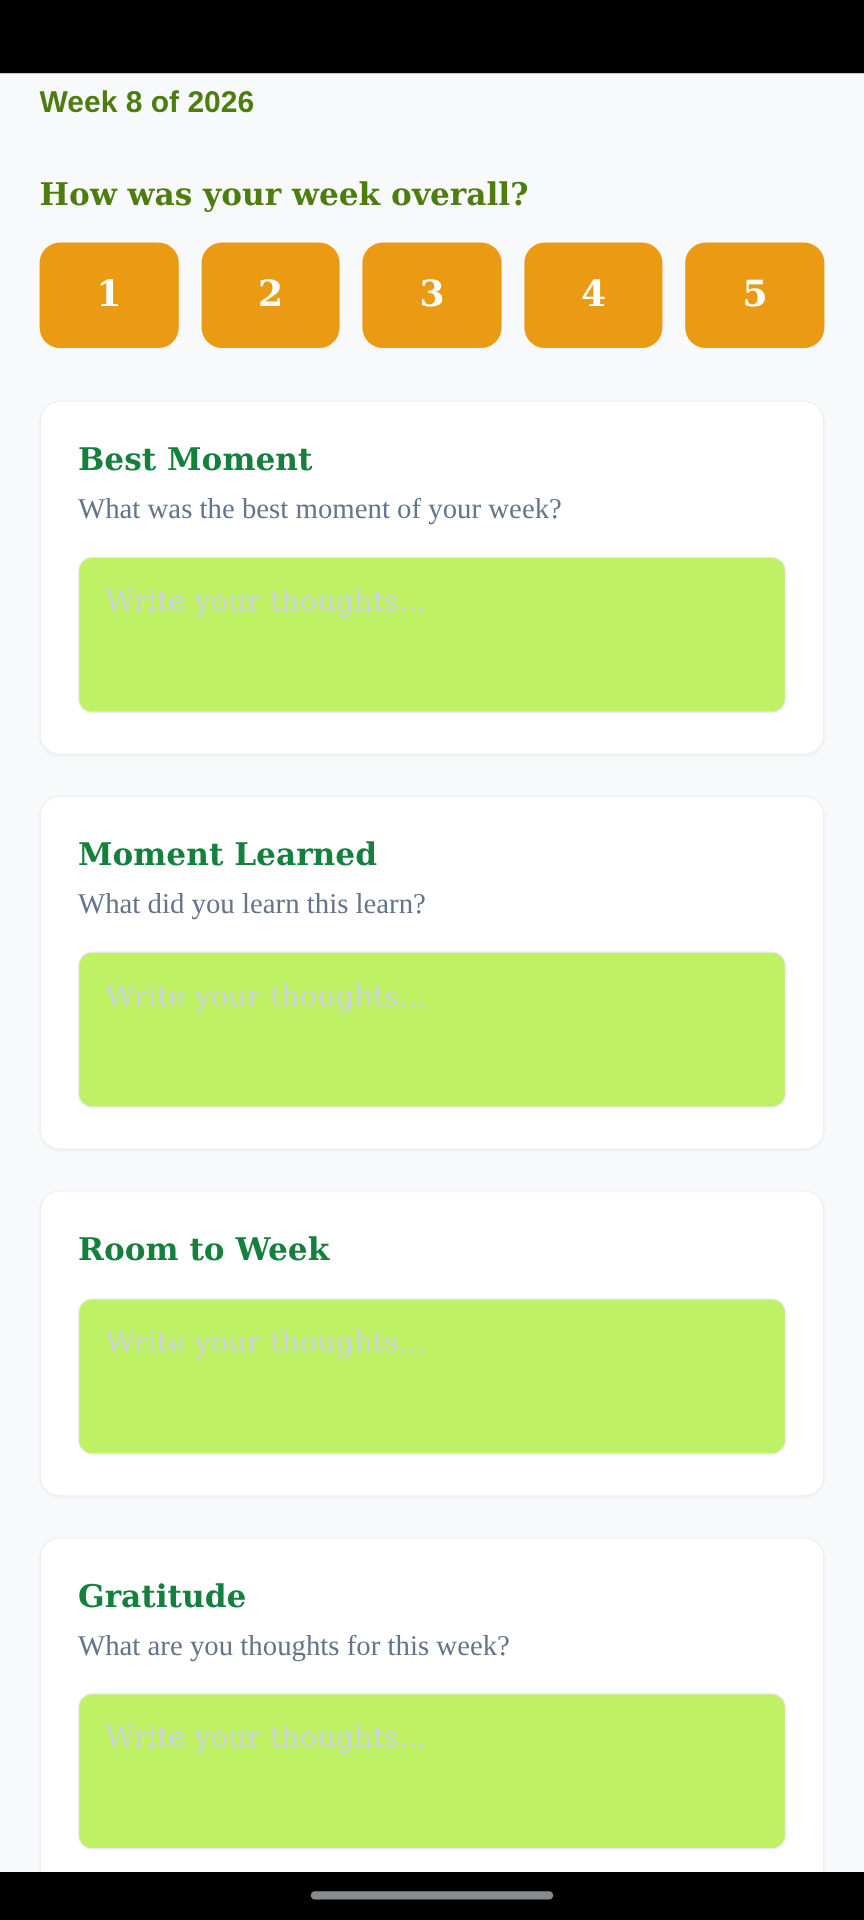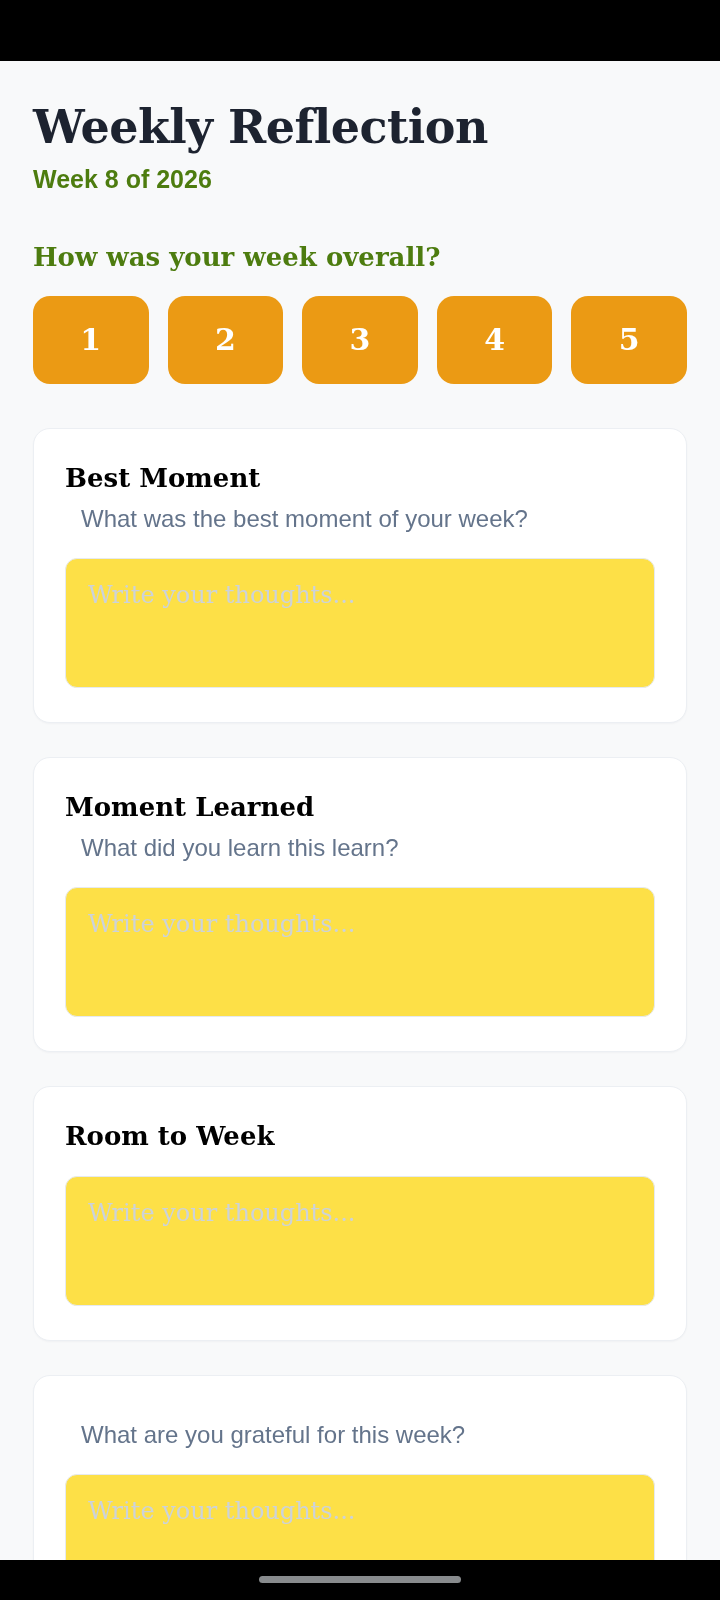--- a/index.html
+++ b/index.html
@@ -136,40 +136,39 @@
     padding: 34px 31px 34px 31px;
     margin-bottom: 34px;
     box-shadow: 0 1px 2px rgba(16, 28, 48, 0.035);
   }
 
   .card-title {
     font-family: "DejaVu Serif", serif;
     font-weight: 700;
     font-size: 26px;
     line-height: 31px;
-    color: #000000;
+    color: #15803d;
   }
 
   .card-question {
     margin-top: 10px;
-    font-family: Liberation Sans, sans-serif;
+    font-family: Liberation Serif, serif;
     font-weight: 400;
     font-size: 24px;
     line-height: 30px;
     color: #64748b;
-    margin-left: 16px;
   }
 
   .card-input {
     display: block;
     width: 100%;
     height: 130px;
     margin-top: 24px;
     padding: 21px 22px;
-    background: #fde047;
+    background: #bef264;
     border: 1px solid #e6eaef;
     border-radius: 12px;
     resize: none;
     outline: none;
     font-family: "DejaVu Serif", serif;
     font-size: 24px;
     line-height: 30px;
     color: #1d2330;
   }
   .card-input::placeholder {
@@ -180,21 +179,20 @@
 </head>
 <body>
 
 <div class="phone">
 
   <div class="status-bar"></div>
 
   <div class="app">
     <div class="scroll">
 
-      <h1 class="page-title">Weekly Reflection</h1>
 
       <div class="page-subtitle">Week 8 of 2026</div>
 
       <h2 class="mood-question">How was your week overall?</h2>
 
       <div class="mood-row">
         <button class="mood-btn">
           <span class="mood-btn-label">1</span>
         </button>
         <button class="mood-btn">
@@ -224,21 +222,22 @@
           <div class="card-question">What did you learn this learn?</div>
           <textarea class="card-input" placeholder="Write your thoughts..." style=""></textarea>
         </section>
 
         <section class="card">
           <div class="card-title">Room to Week</div>
           <textarea class="card-input" placeholder="Write your thoughts..." style=""></textarea>
         </section>
 
         <section class="card">
-          <div class="card-question">What are you grateful for this week?</div>
+          <div class="card-title">Gratitude</div>
+          <div class="card-question">What are you thoughts for this week?</div>
           <textarea class="card-input" placeholder="Write your thoughts..." style=""></textarea>
         </section>
 
       </div>
     </div>
   </div>
 
   <div class="nav-bar">
     <div class="home-indicator"></div>
   </div>

